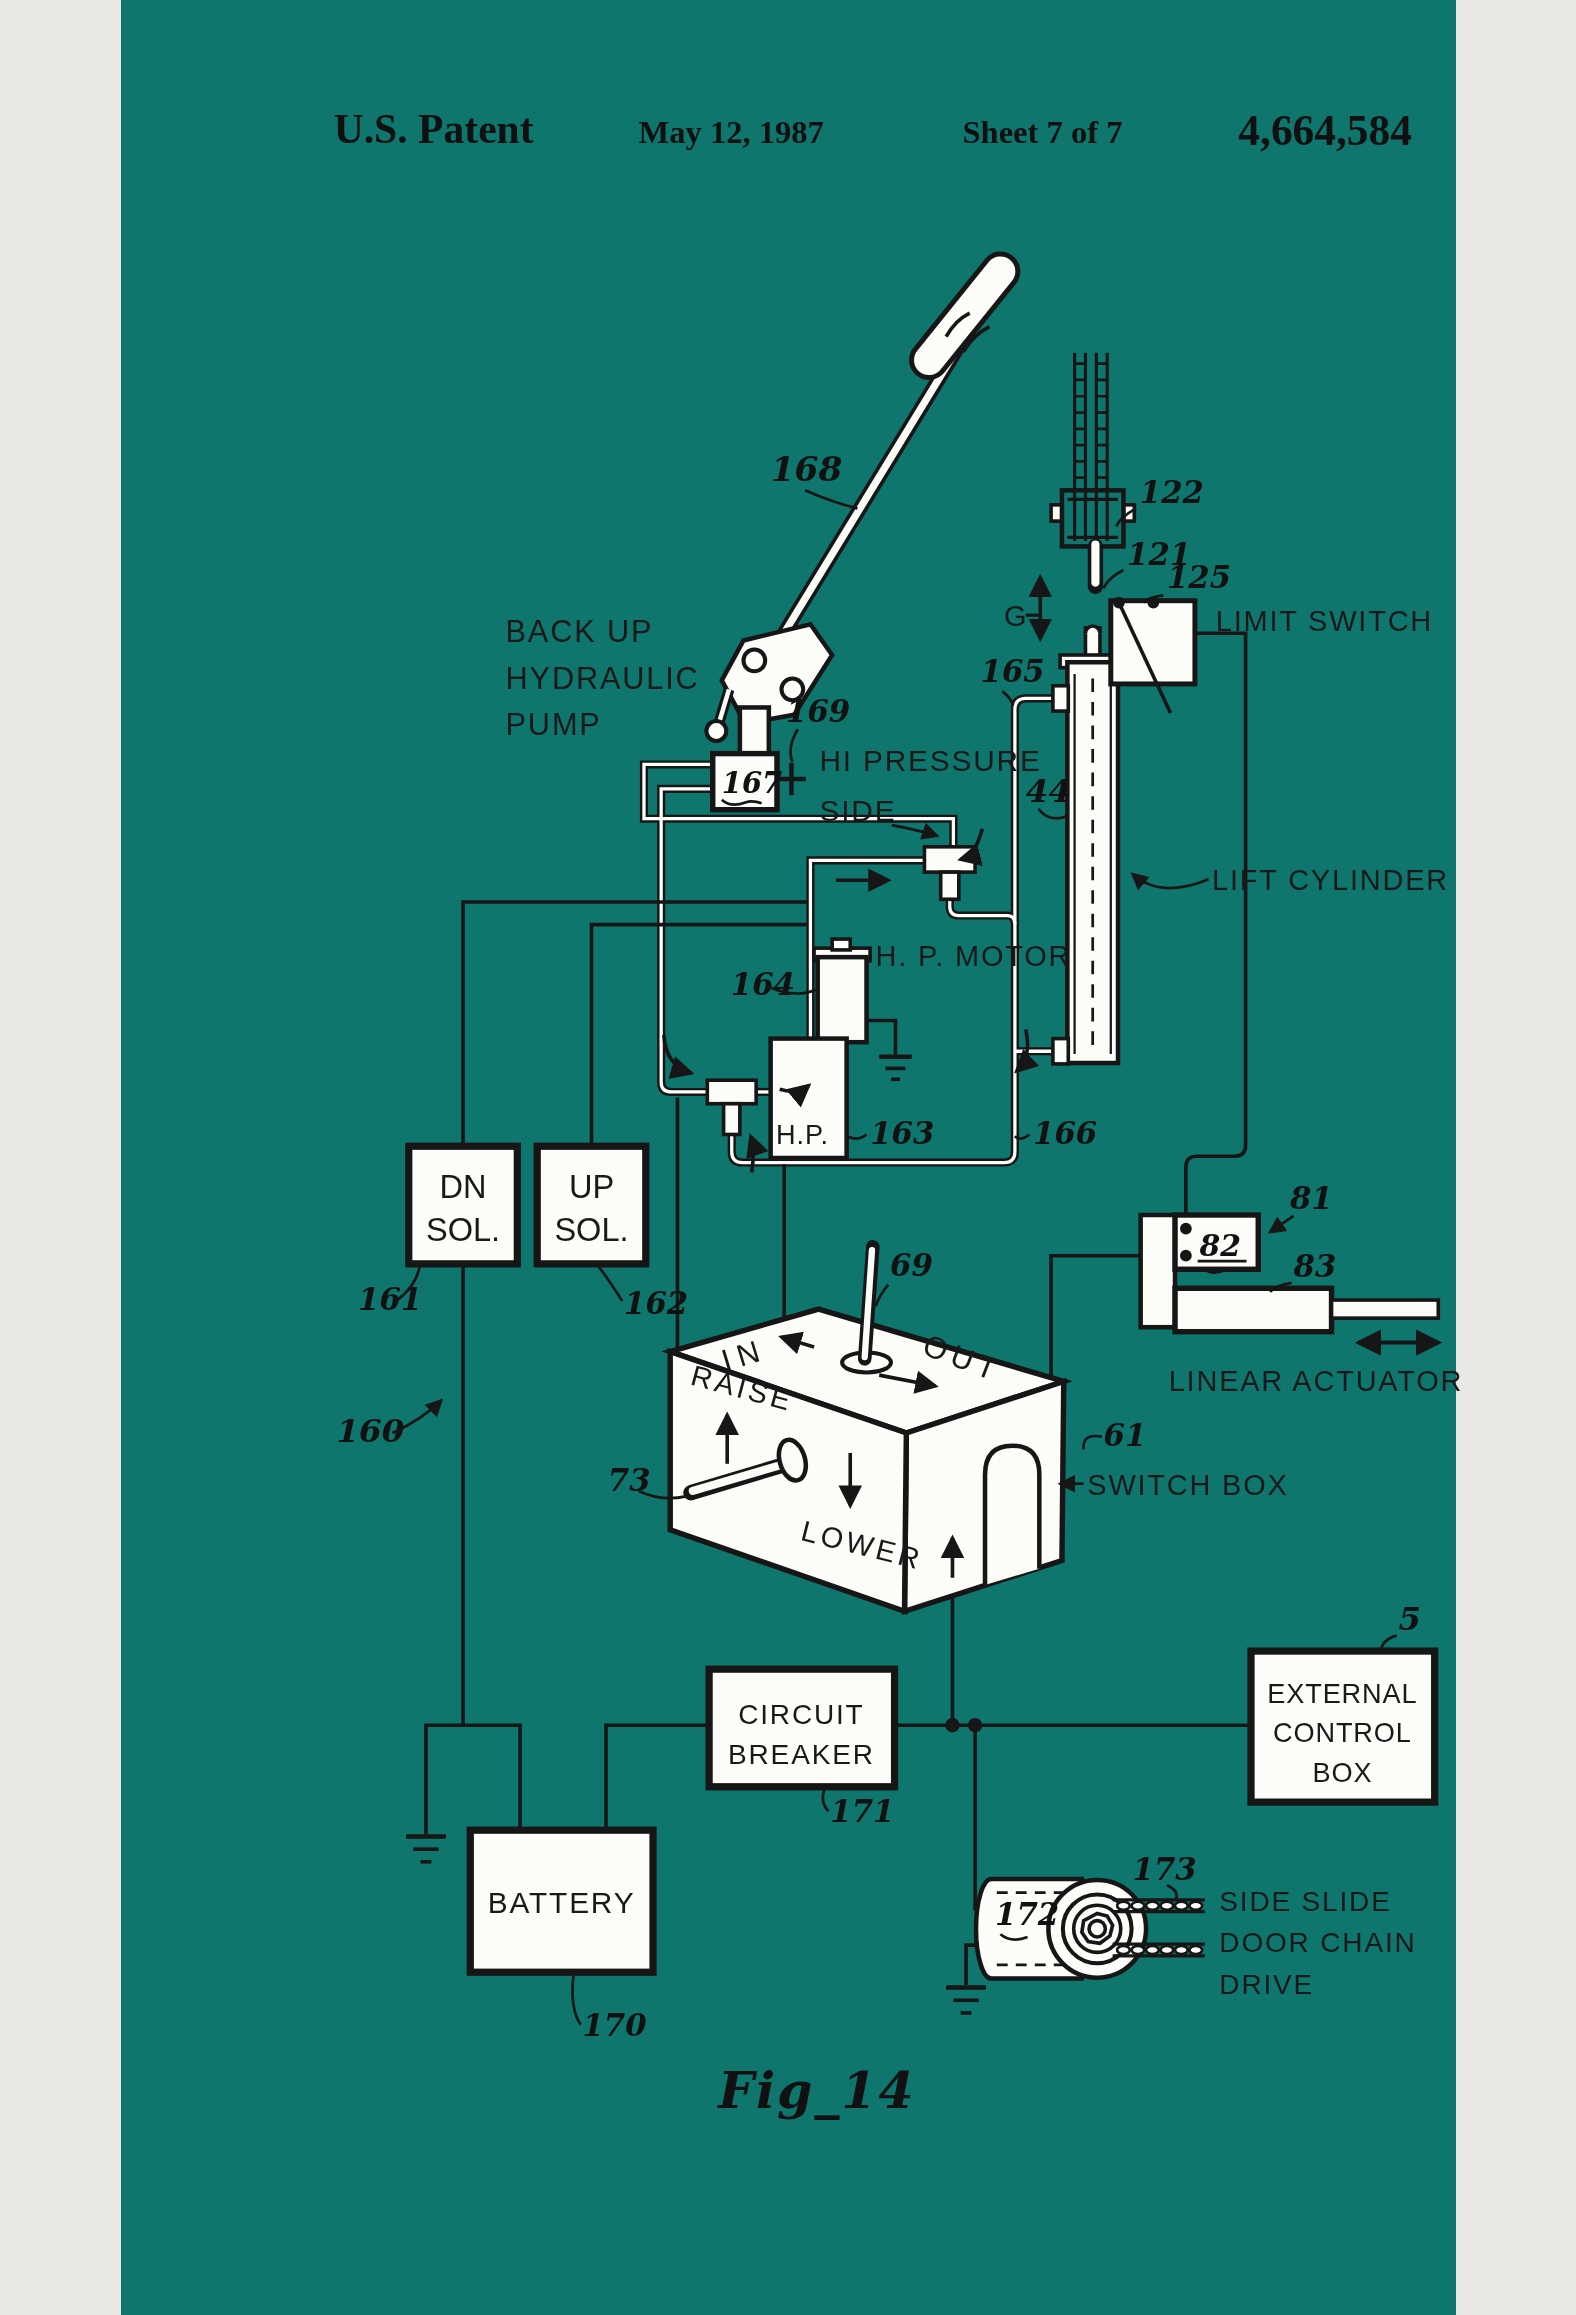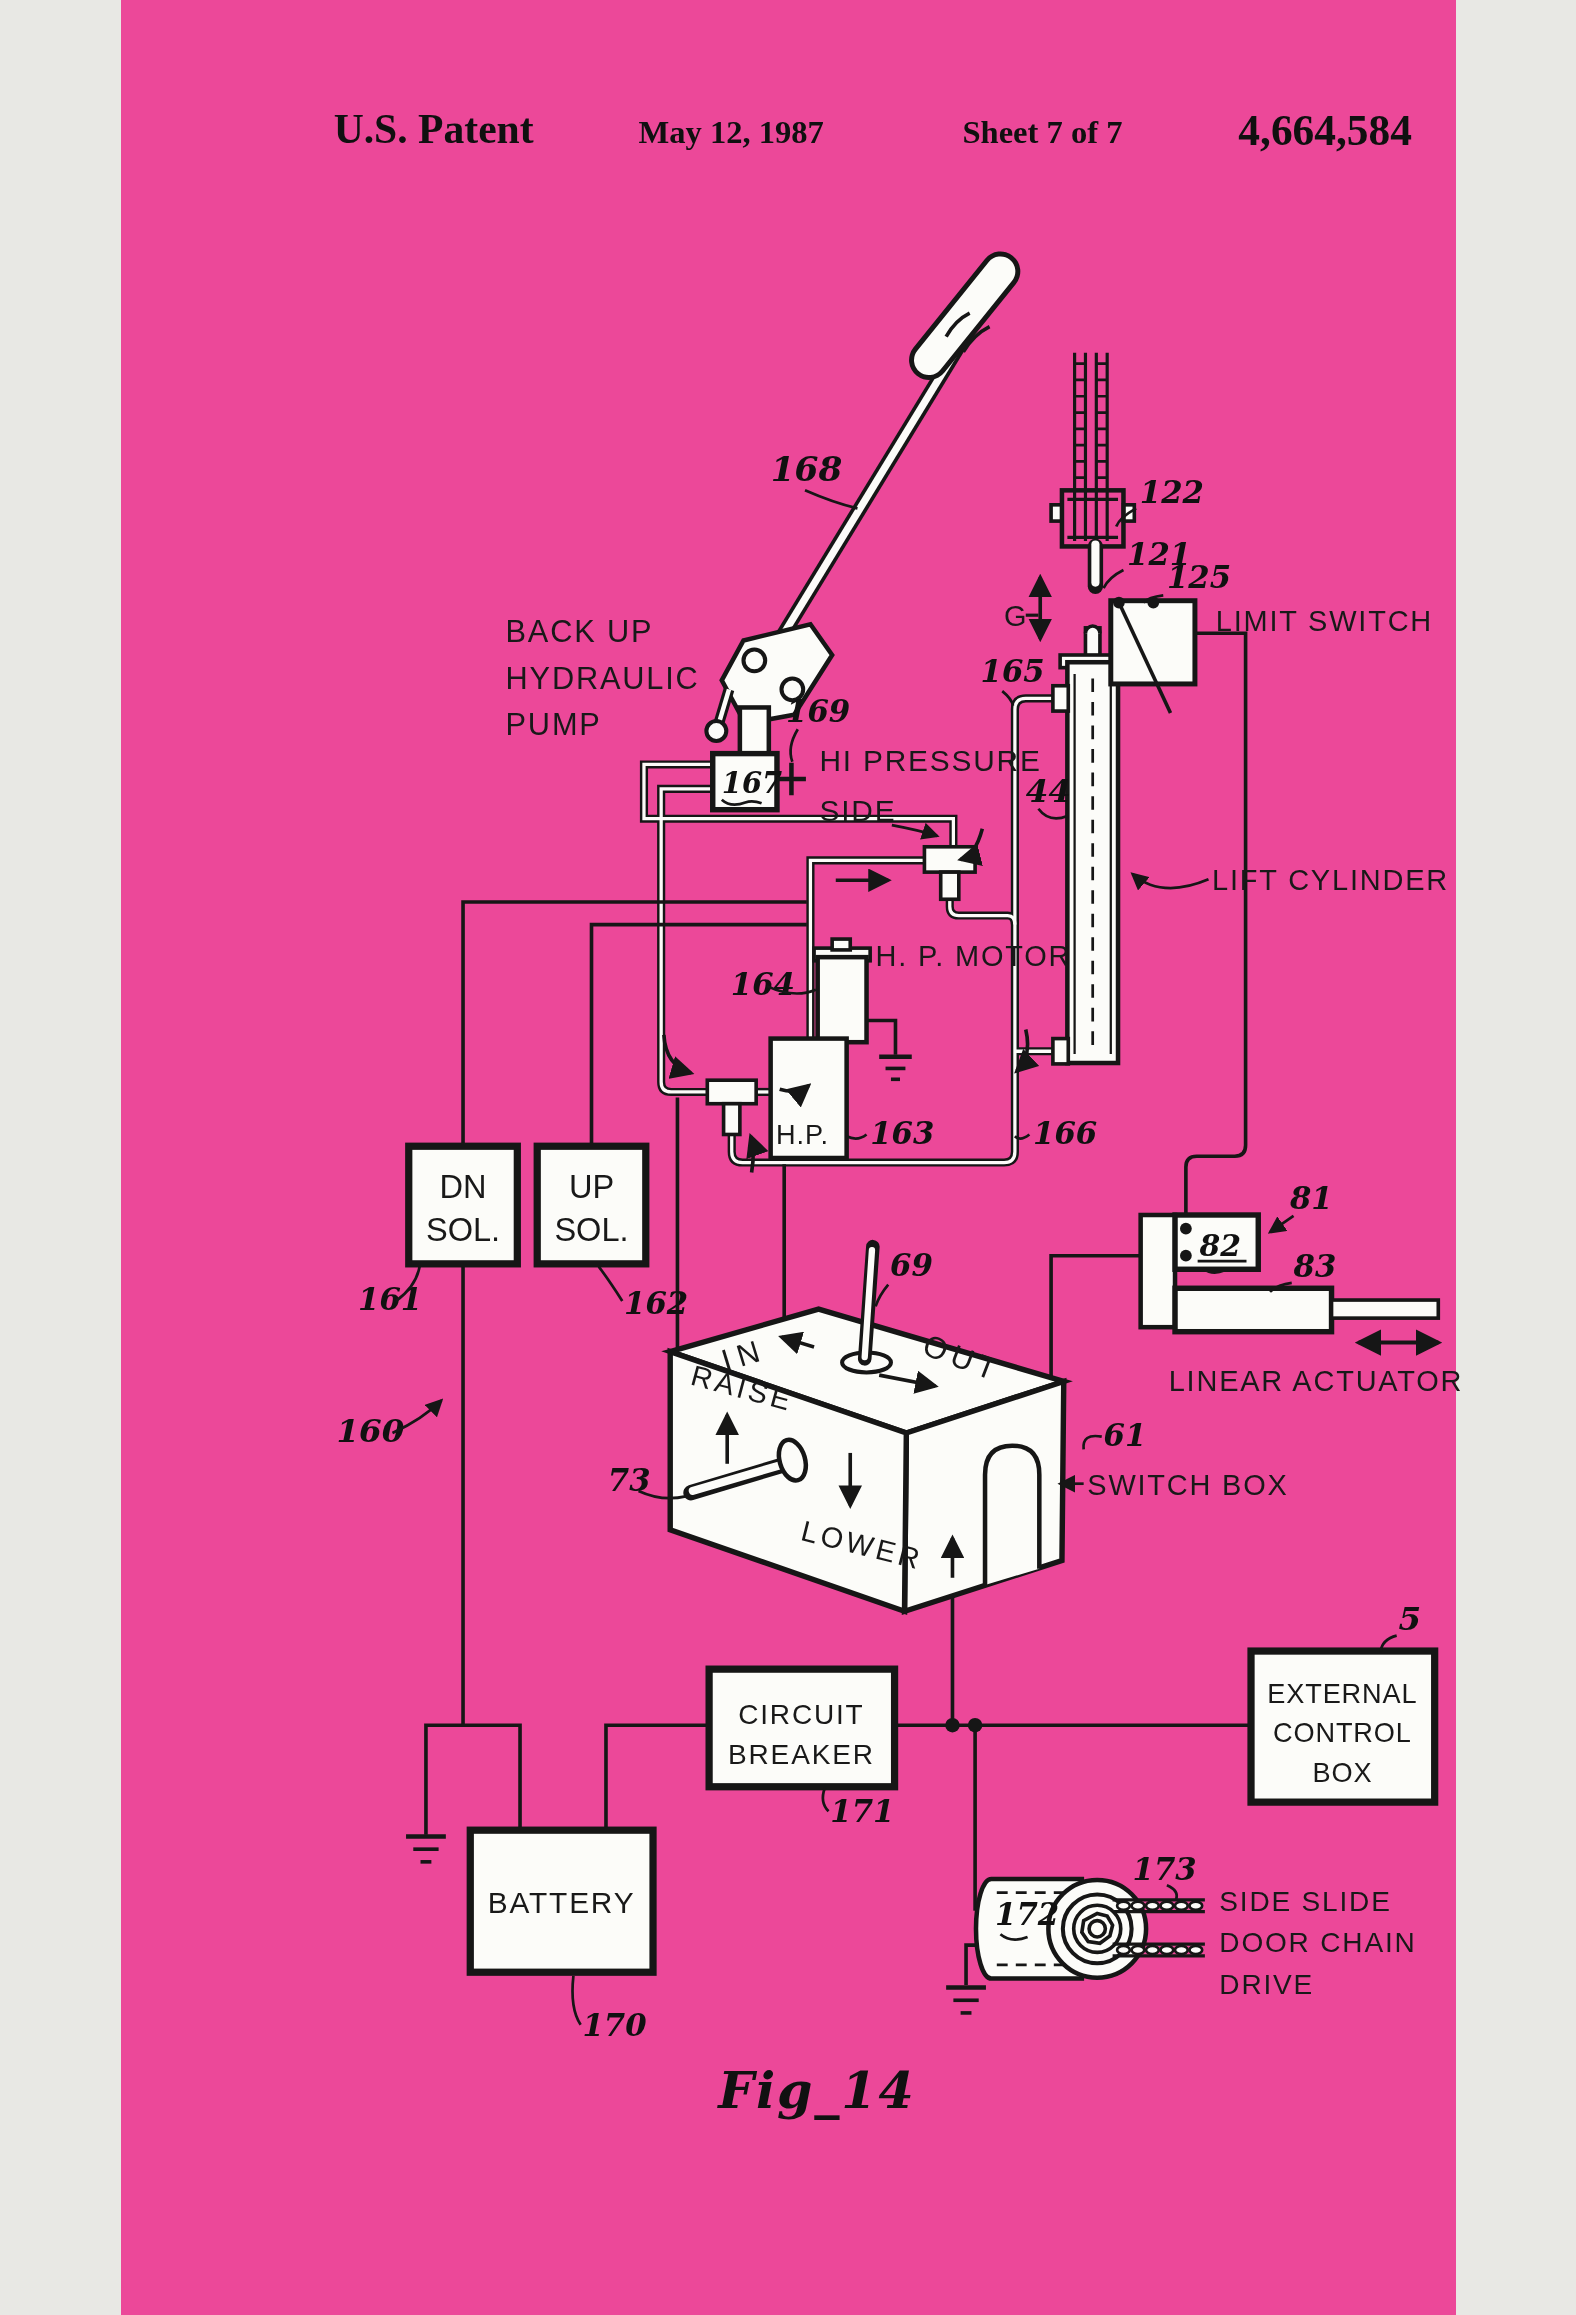--- a/index.html
+++ b/index.html
@@ -1,16 +1,16 @@
 <!DOCTYPE html>
 <html style="font-size:14.5px"><head>
 <meta charset="utf-8">
 <style>
   html,body{margin:0;padding:0;background:#e8e8e4;}
-  .sheet{width:1335px;height:2316px;background:#ec4899;position:relative;margin:0 auto;
+  .sheet{width:1335px;height:2316px;background:#0f766e;position:relative;margin:0 auto;
          font-family:"Liberation Sans",sans-serif;}
   svg{display:block;}
   .lbl{font-family:"Liberation Sans",sans-serif;fill:#191919;}
   .num{font-family:"DejaVu Serif",serif;font-style:italic;font-weight:600;fill:#111;}
   .hdr-serif{font-family:"Liberation Serif",serif;font-weight:700;fill:#101010;}
   .ink{stroke:#161616;fill:none;}
   .inkfill{stroke:#161616;fill:#fcfcf9;}
   .pipeO{stroke:#161616;stroke-width:9;fill:none;}
   .pipeI{stroke:#fcfcf9;stroke-width:3.6;fill:none;}
   .wire{stroke:#161616;stroke-width:4;fill:none;}

